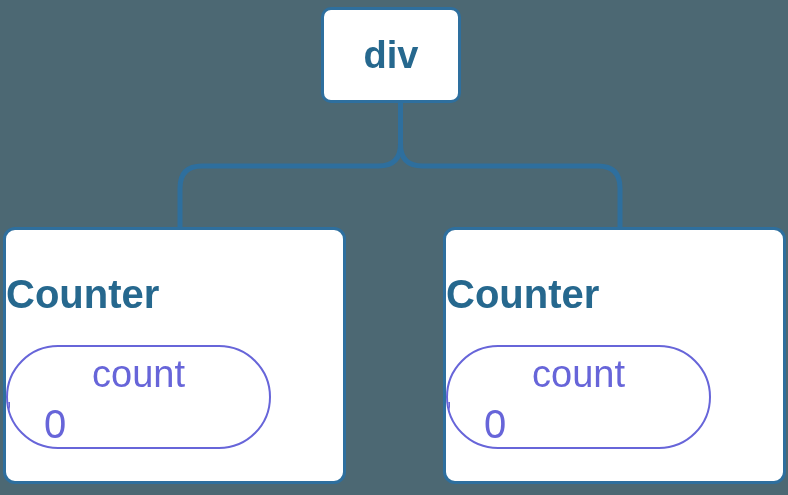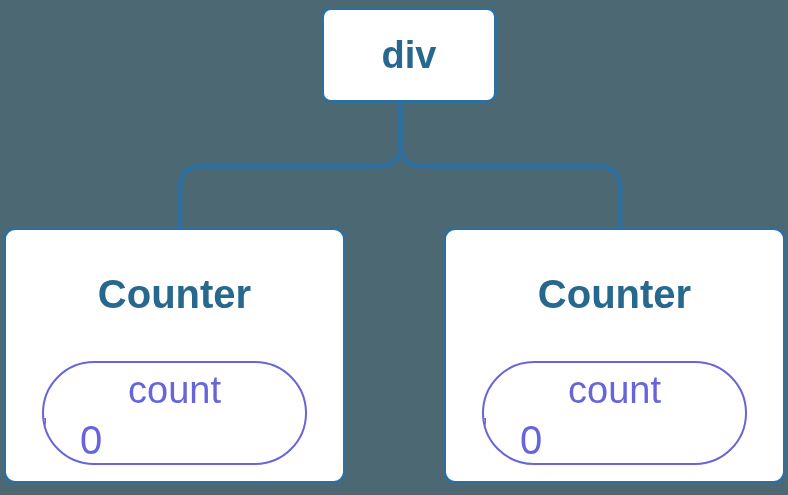--- a/index.html
+++ b/index.html
@@ -25,42 +25,41 @@
     width: 788px; height: 495px;
   }
   .connectors path {
     stroke: var(--node-border);
     stroke-width: 5;
     fill: none;
   }
   .node-root {
     position: absolute;
     left: 321px; top: 7px;
-    width: 176px; height: 96px;
+    width: 140px; height: 96px;
     background: var(--node-fill);
     border: 3px solid var(--node-border);
     border-radius: 10px;
     display: flex;
     align-items: center;
     justify-content: center;
     font-size: 38px;
     font-weight: 600;
     color: var(--node-text);
   }
   .card {
     position: absolute;
     top: 227px;
     width: 343px; height: 257px;
     background: var(--node-fill);
     border: 3px solid var(--node-border);
     border-radius: 12px;
     display: flex;
     flex-direction: column;
-    align-items: center;
-    gap: 16px;
+    align-items: flex-start;
   }
   .card.pos-left  { left: 3px; }
   .card.pos-right { left: 443px; }
   .card-title {
     margin-top: 44px;
     font-size: 40px;
     font-weight: 600;
     line-height: 1;
     color: var(--node-text);
   }

